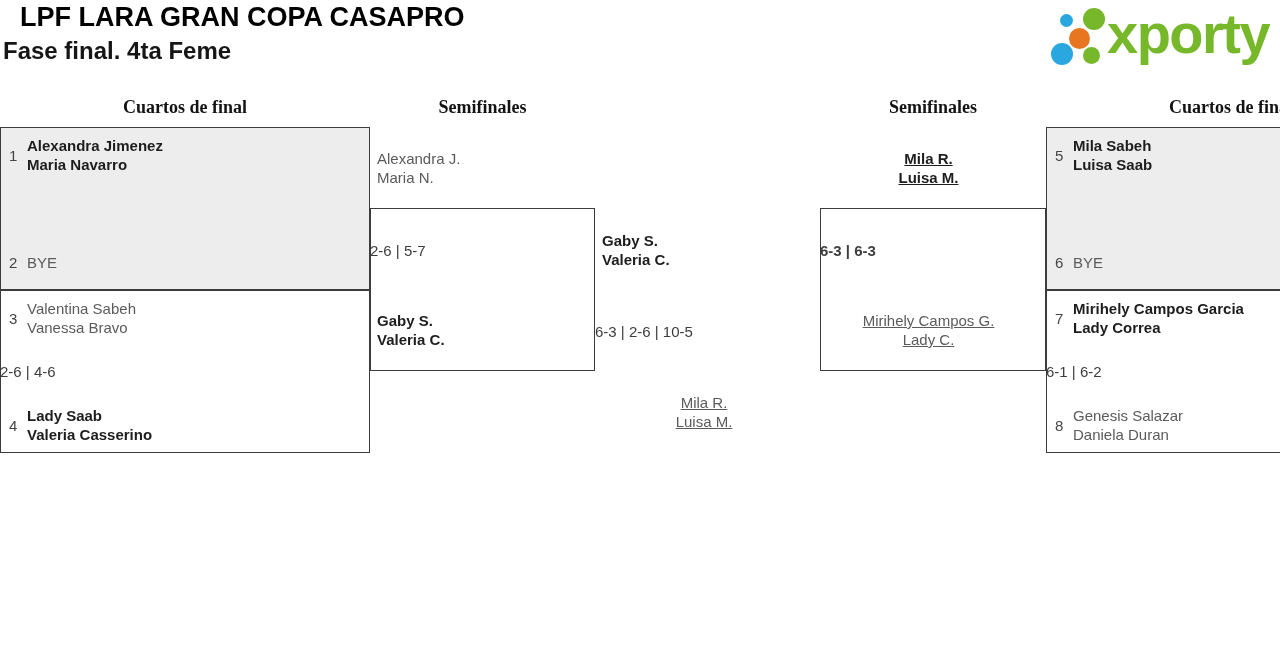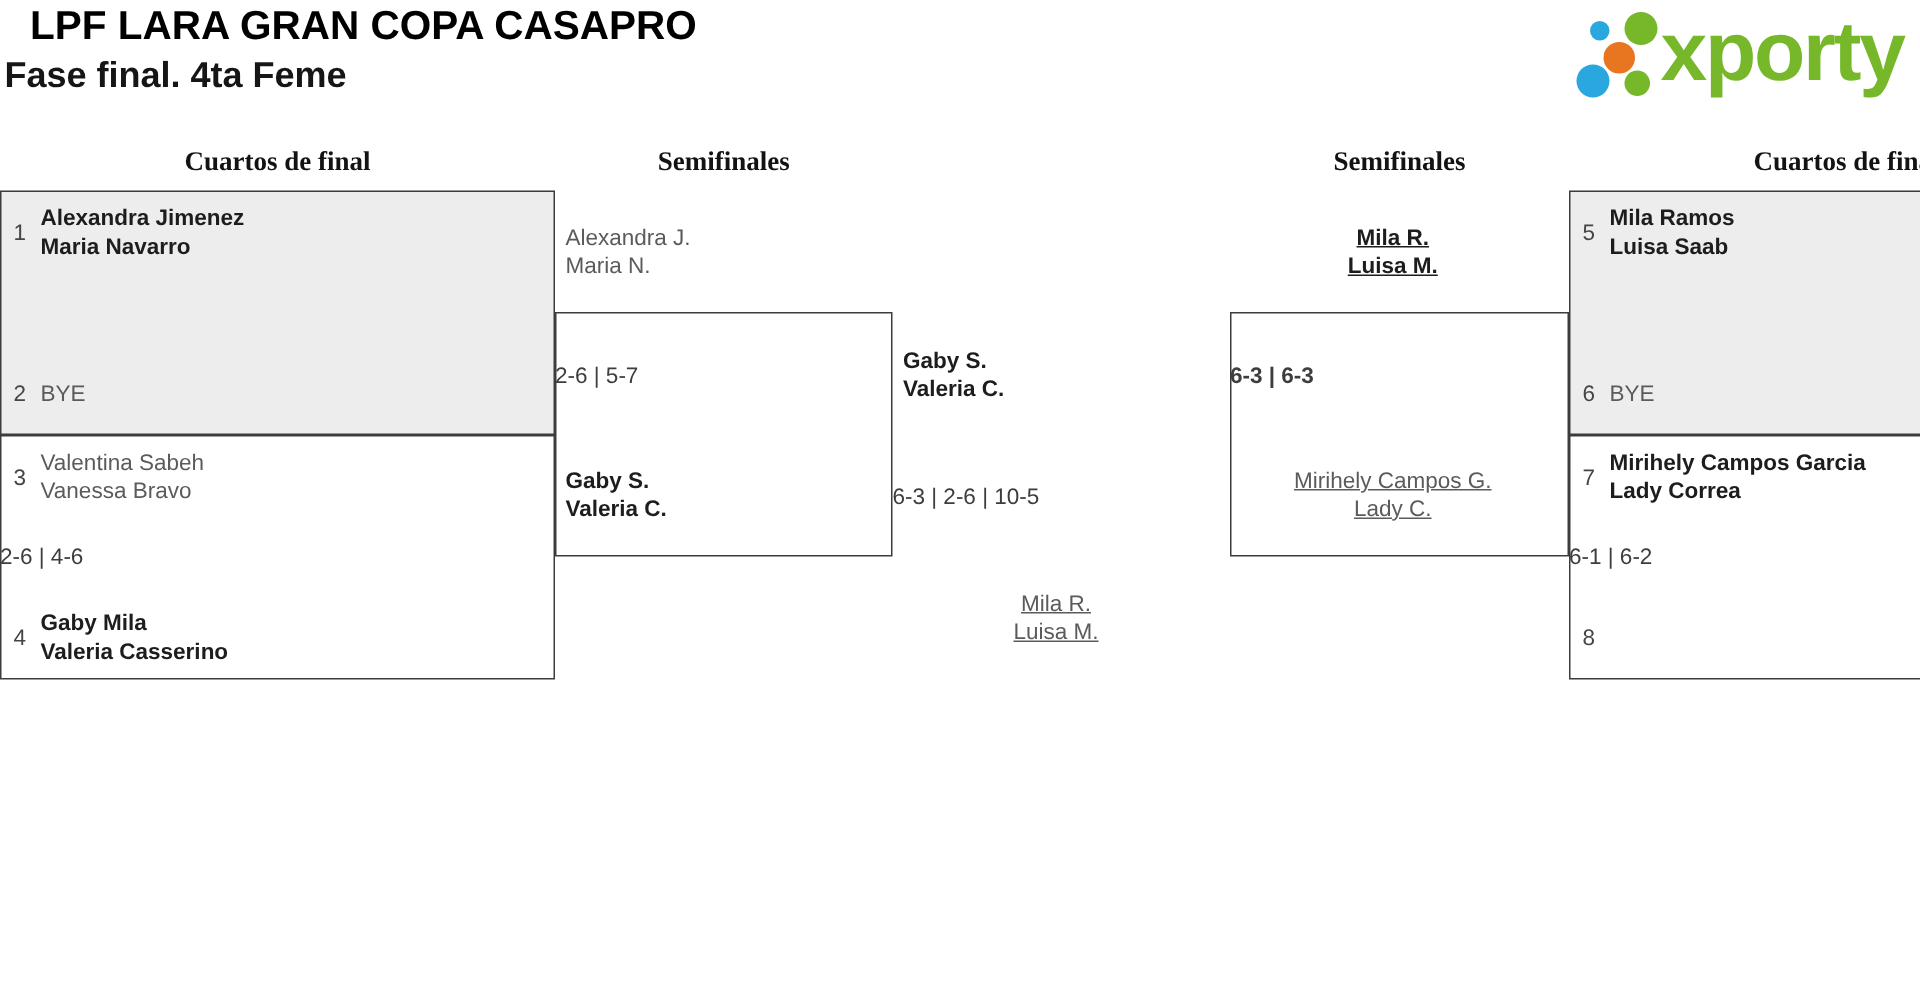--- a/index.html
+++ b/index.html
@@ -114,21 +114,21 @@
     <div class="slot top">
       <span class="seed">3</span>
       <div class="names loser">
         <div>Valentina Sabeh</div>
         <div>Vanessa Bravo</div>
       </div>
     </div>
     <div class="slot bottom">
       <span class="seed">4</span>
       <div class="names winner">
-        <div>Gaby Mila</div>
+        <div>Lady Saab</div>
         <div>Valeria Casserino</div>
       </div>
     </div>
   </div>
   <div class="score score-qf-l2">2-6 | 4-6</div>
 
   <div class="box sf-l"></div>
   <div class="party loser sf-l-top">
     <div>Alexandra J.</div>
     <div>Maria N.</div>
@@ -157,21 +157,21 @@
   <div class="party loser right sf-r-bottom">
     <div>Mirihely Campos G.</div>
     <div>Lady C.</div>
   </div>
   <div class="score score-sf-r">6-3 | 6-3</div>
 
   <div class="box bye qf-r1">
     <div class="slot top">
       <span class="seed">5</span>
       <div class="names winner">
-        <div>Mila Ramos</div>
+        <div>Mila Sabeh</div>
         <div>Luisa Saab</div>
       </div>
     </div>
     <div class="slot bottom">
       <span class="seed">6</span>
       <div class="names loser">
         <div>BYE</div>
         <div></div>
       </div>
     </div>
@@ -180,17 +180,21 @@
   <div class="box qf-r2">
     <div class="slot top">
       <span class="seed">7</span>
       <div class="names winner">
         <div>Mirihely Campos Garcia</div>
         <div>Lady Correa</div>
       </div>
     </div>
     <div class="slot bottom">
       <span class="seed">8</span>
+      <div class="names loser">
+        <div>Genesis Salazar</div>
+        <div>Daniela Duran</div>
+      </div>
     </div>
   </div>
   <div class="score score-qf-r2">6-1 | 6-2</div>
 
 </div>
 
 </body></html>

